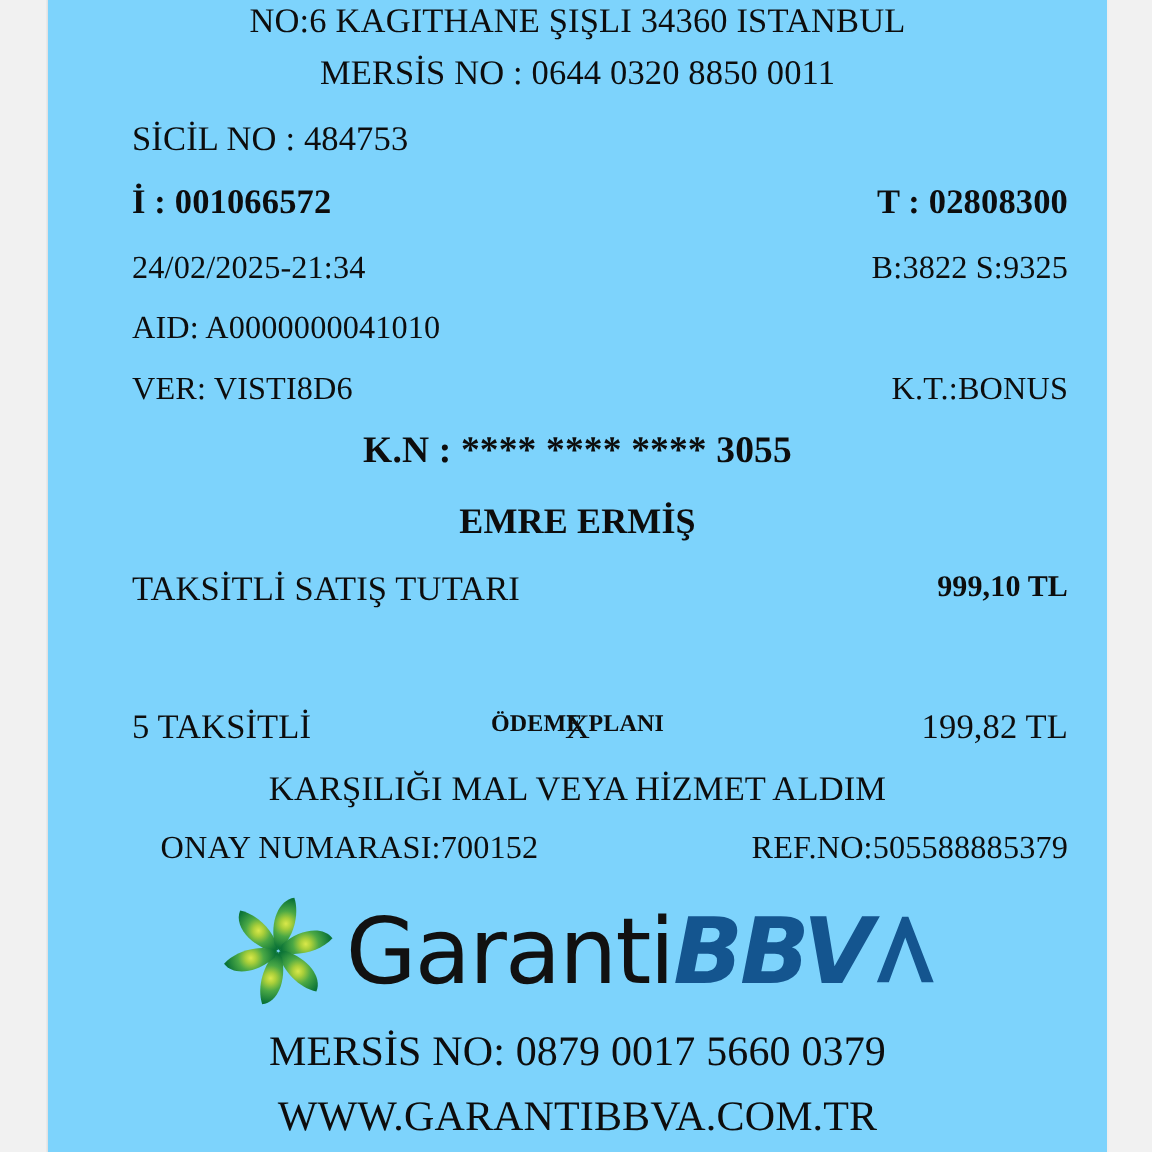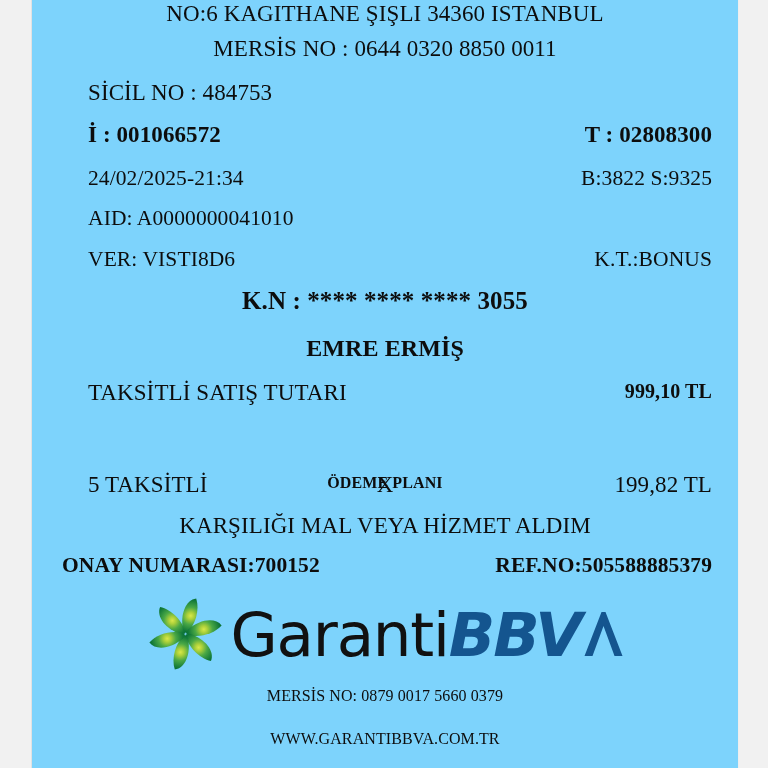--- a/index.html
+++ b/index.html
@@ -53,21 +53,21 @@
   .row.bold    { font-weight: bold; }
   .row .l      { display: inline-block; }
   .row .r      { position: absolute; right: 26px; top: 0; }
   .row .mid    { position: absolute; left: 50%; transform: translateX(-50%); top: 0; }
 
   
   .line { position: absolute; left: 0; width: 706px; }
 
   .fs-lg  { font-size: 23px; }
   .fs-md  { font-size: 21.5px; }
-  .fs-sm  { font-size: 16px; }
+  .fs-sm  { font-size: 28px; }
 
   
   #logo {
     position: absolute;
     left: 0;
     top: 588px;
     width: 706px;
     height: 92px;
   }
   #logo-inner {
@@ -173,21 +173,21 @@
         <span class="mid">X</span>
         <span class="r">199,82 TL</span>
       </div>
     </div>
 
     <div class="line" style="top:514px;">
       <div class="row center fs-lg">KARŞILIĞI MAL VEYA HİZMET ALDIM</div>
     </div>
 
     <div class="line" style="top:555px;">
-      <div class="row fs-md" style="padding-left:30px;font-weight:bold;">
+      <div class="row fs-md" style="padding-left:75px;">
         <span class="l">ONAY NUMARASI:700152</span>
         <span class="r">REF.NO:505588885379</span>
       </div>
     </div>
 
     <div id="logo">
       <div id="logo-inner">
         <svg id="mark" viewBox="0 0 100 100" aria-hidden="true">
           <defs>
             <radialGradient id="petalgrad" cx="50%" cy="50%" r="62%">

